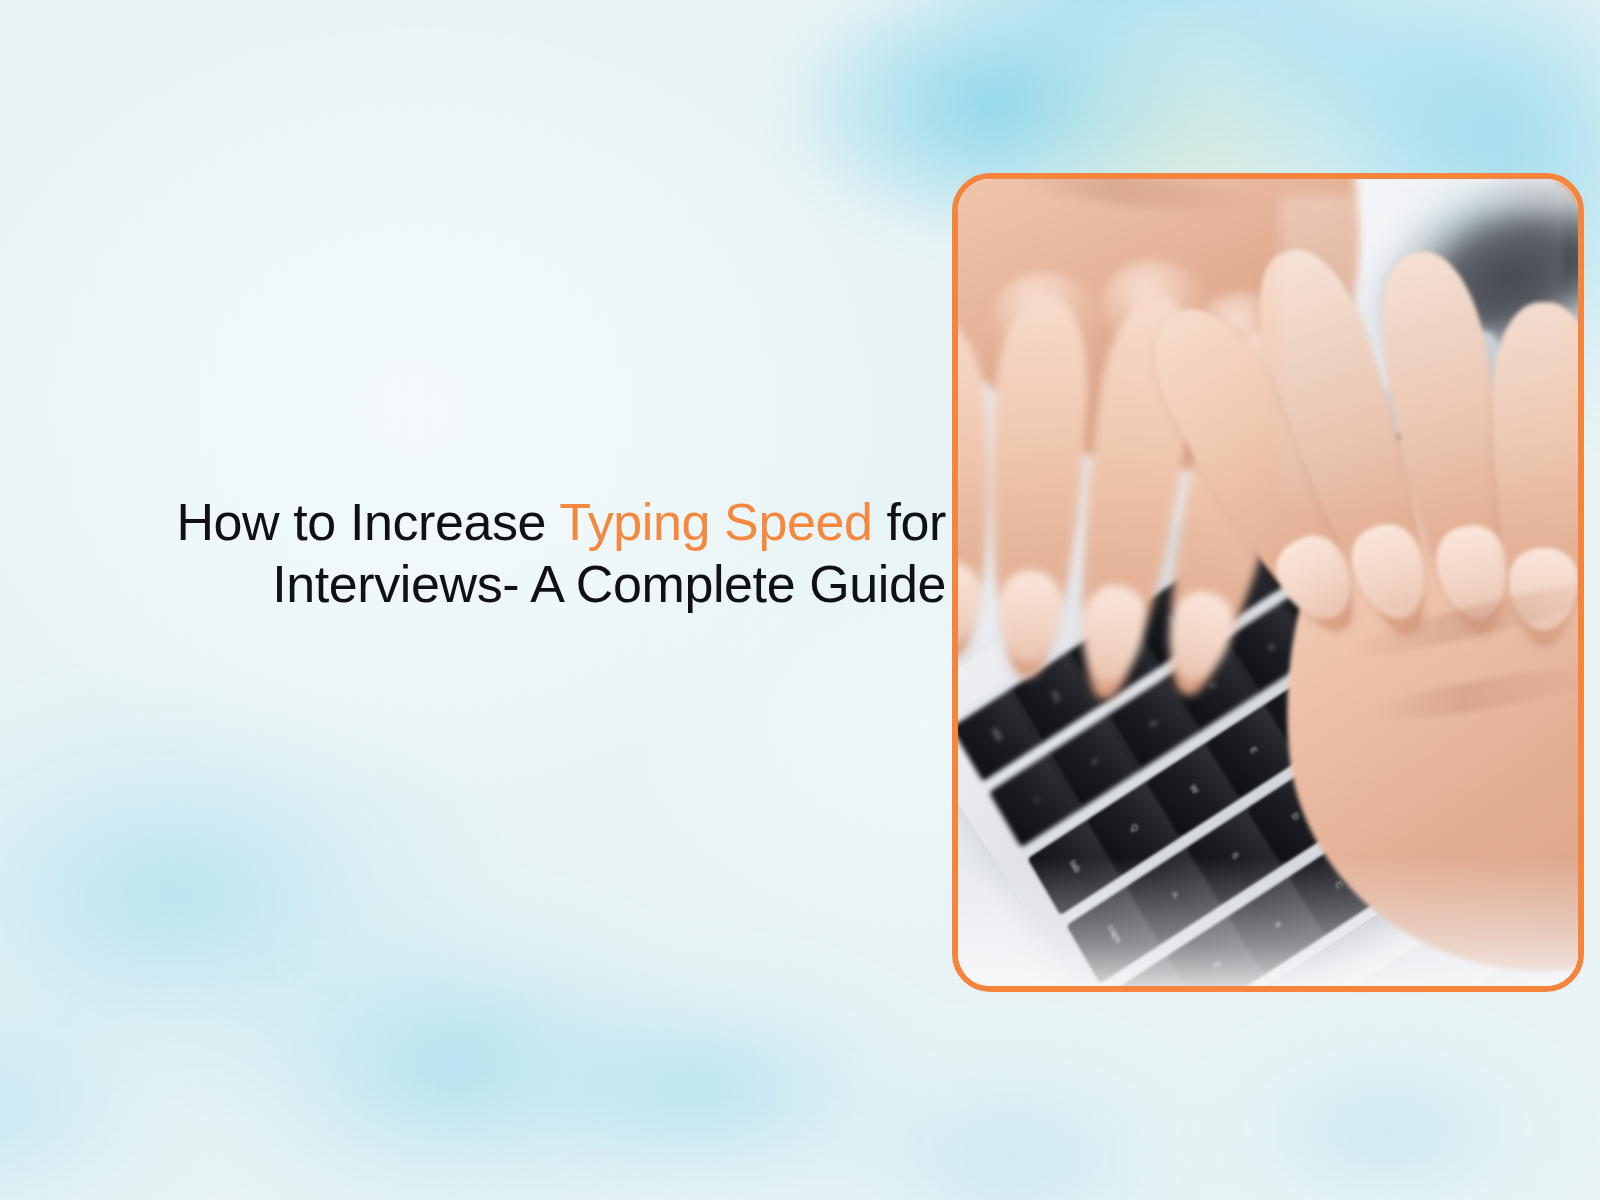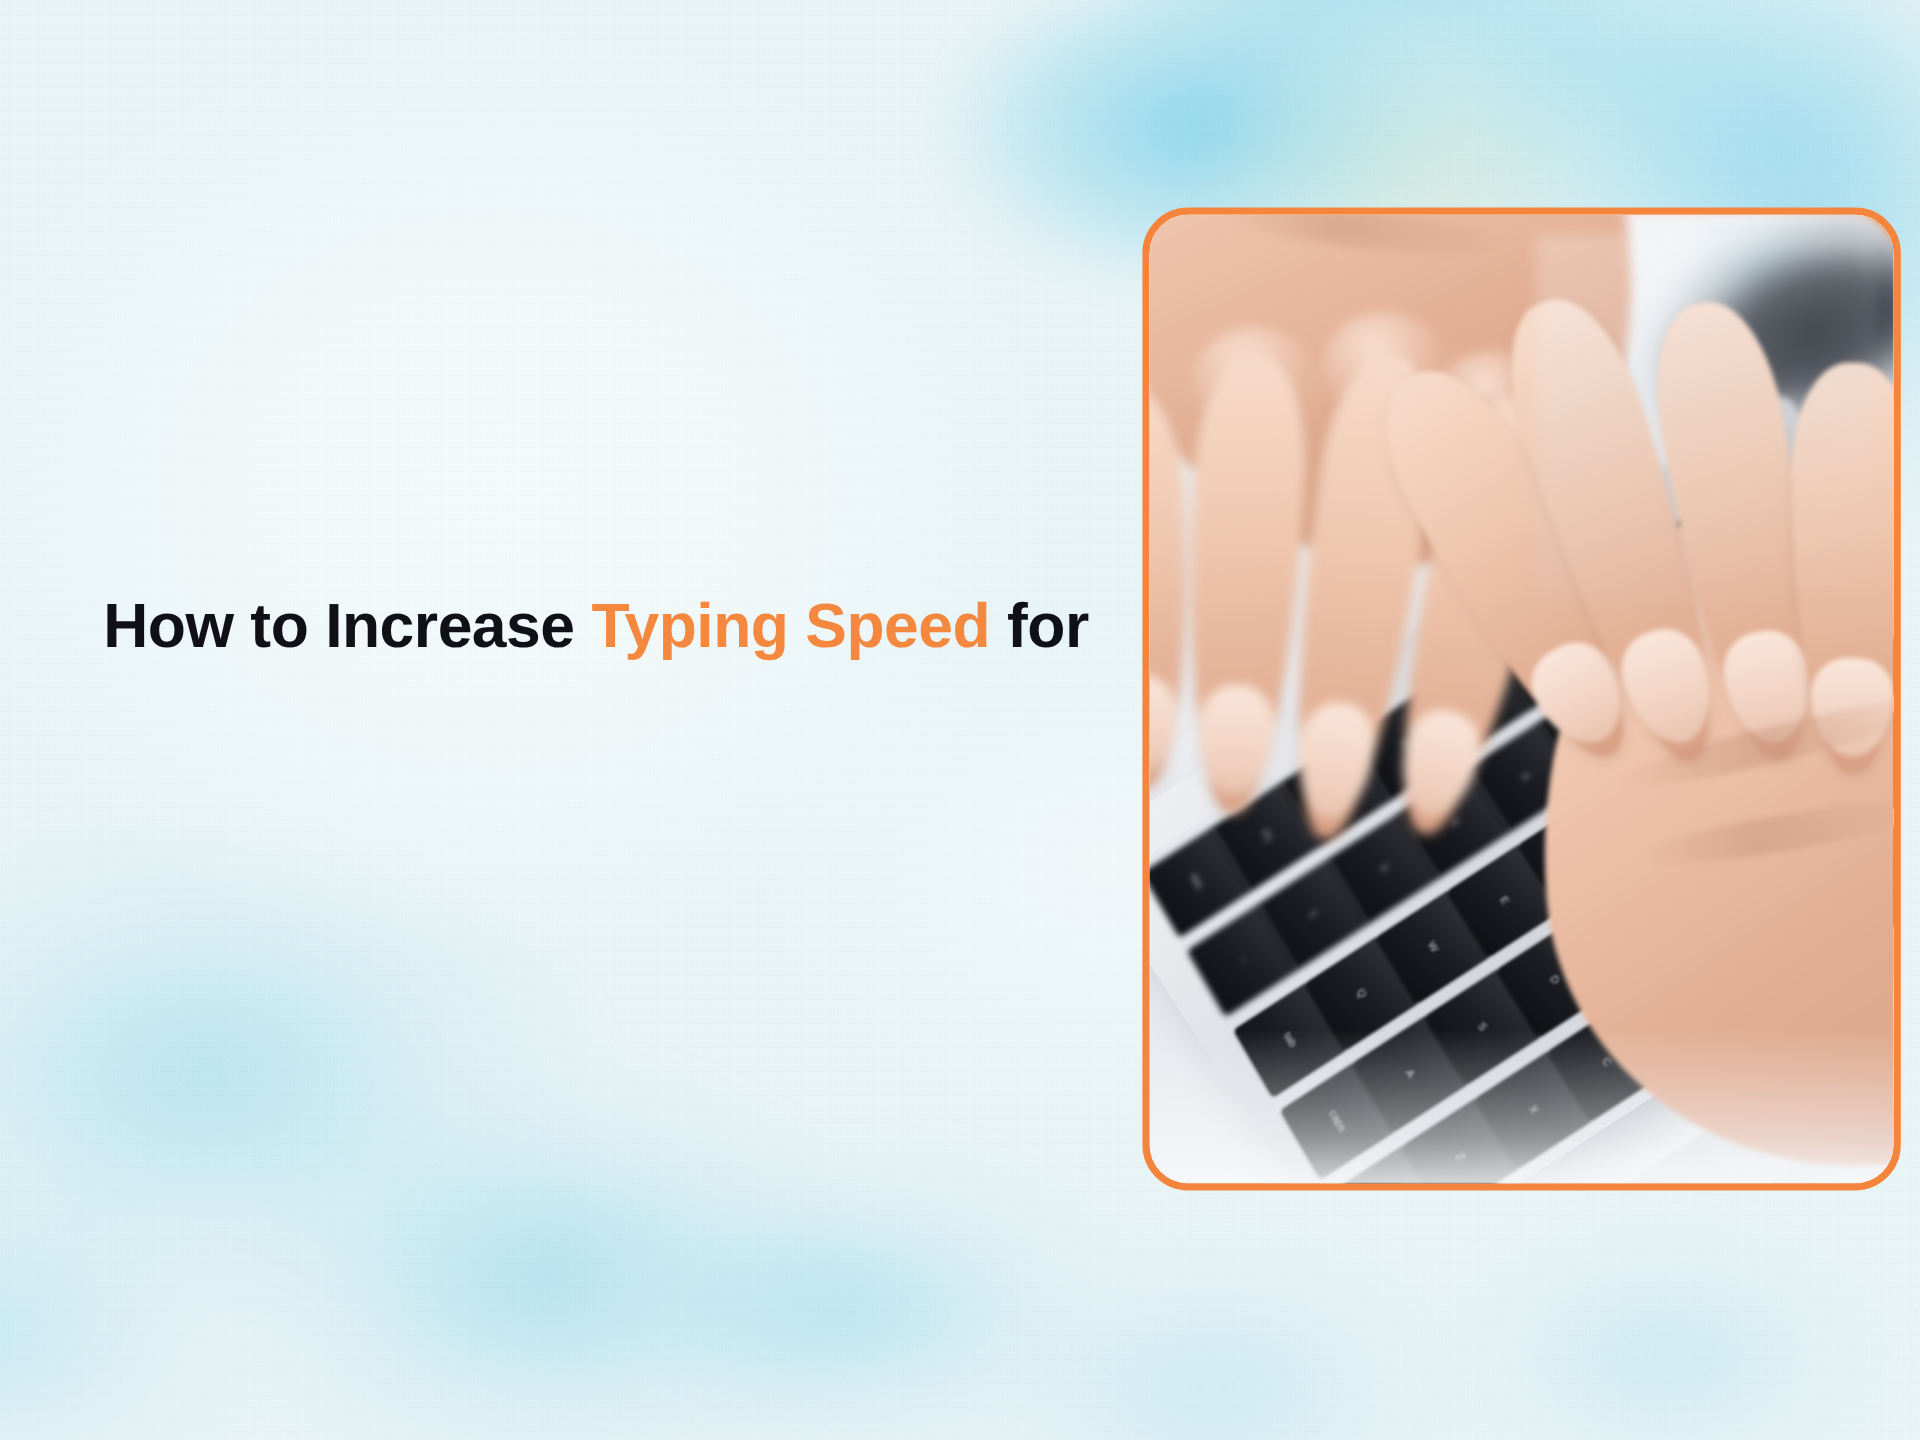--- a/index.html
+++ b/index.html
@@ -105,24 +105,25 @@
 
   
   .headline {
     position: absolute;
     left: 86px;
     top: 492px;
     width: 860px;
     margin: 0;
     font-family: "Liberation Sans", sans-serif;
     font-size: 52px;
-    font-weight: 700;
+    font-weight: 400;
     line-height: 1.19;
     letter-spacing: -0.4px;
     color: #101116;
+    text-align: right;
   }
   .headline .accent {
     color: #f5883f;
   }
 
   
   .photo-frame {
     position: absolute;
     left: 952px;
     top: 173px;
@@ -349,21 +350,21 @@
 
   <div class="bg-base"></div>
   <div class="bg-wash-topright"></div>
   <div class="bg-wash-topright2"></div>
   <div class="bg-wash-left"></div>
   <div class="bg-wash-bottom"></div>
   <div class="bg-wash-bottomright"></div>
   <div class="bg-vignette-white"></div>
   <div class="bg-grain"></div>
 
-  <h1 class="headline"><span>How to Increase </span><span class="accent">Typing Speed</span><span> for</span><br></h1>
+  <h1 class="headline"><span>How to Increase </span><span class="accent">Typing Speed</span><span> for</span><br><span>Interviews-  A Complete Guide</span></h1>
 
   <div class="photo-frame">
     <div class="photo-inner">
 
       <div class="desk"></div>
       <div class="desk-blurobj2"></div>
       <div class="desk-blurobj"></div>
 
       <div class="laptop">
         <div class="laptop-base"></div>

